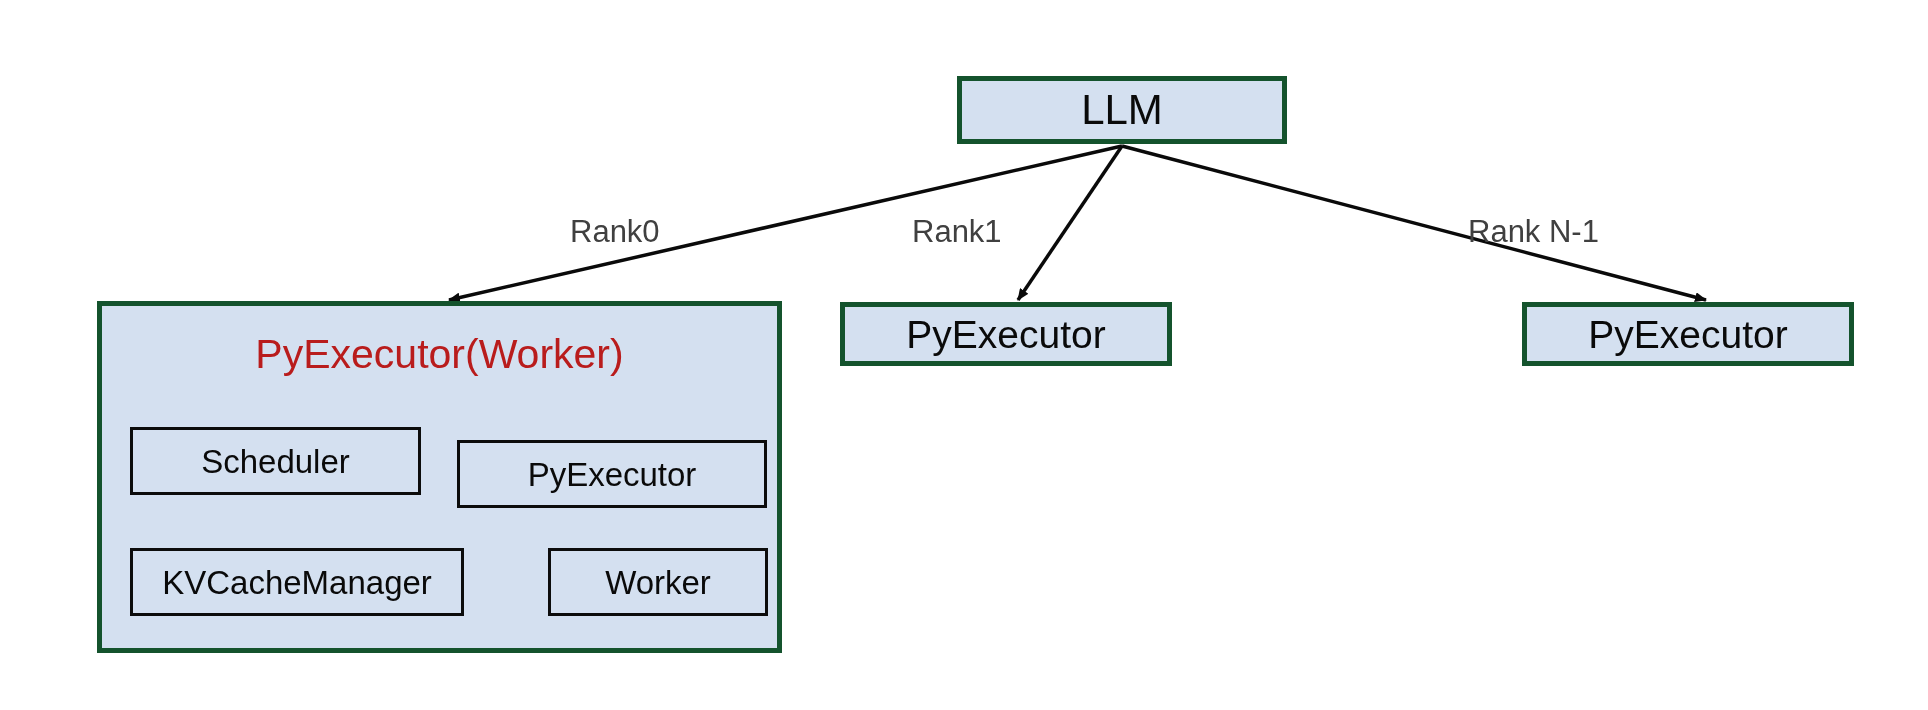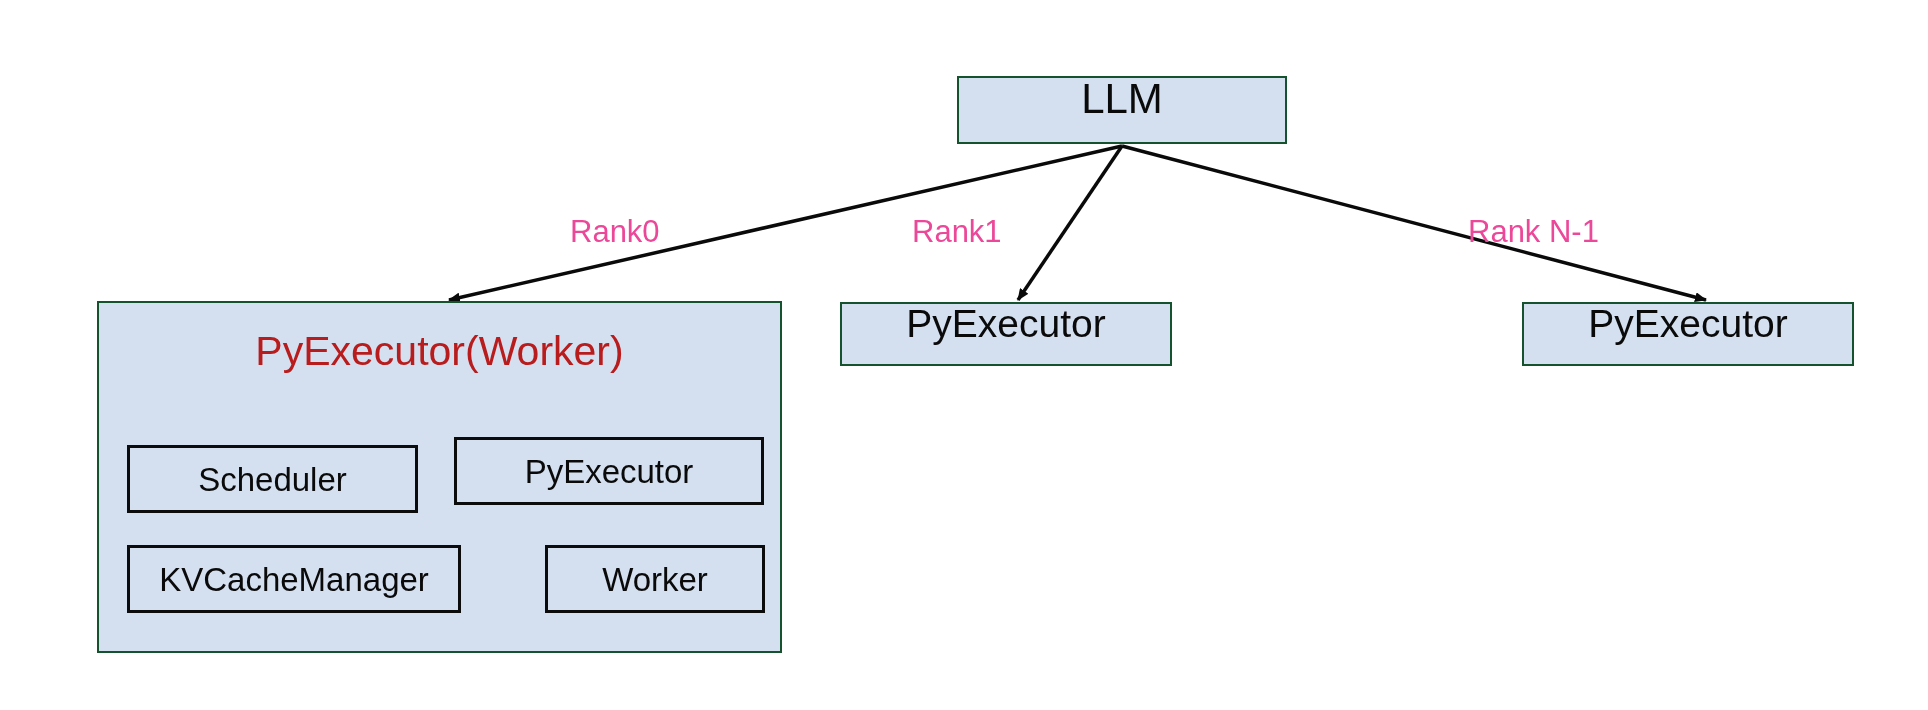--- a/index.html
+++ b/index.html
@@ -23,22 +23,23 @@
     left: 0;
     top: 0;
     width: 1928px;
     height: 710px;
     pointer-events: none;
   }
   .node {
     position: absolute;
     box-sizing: border-box;
     background: #d4e0f0;
-    border: 2px solid #14532d;
+    border: 5px solid #14532d;
     display: flex;
+    align-items: center;
     justify-content: center;
     color: #0a0a0a;
     font-family: "Liberation Sans", sans-serif;
     line-height: 1;
     white-space: nowrap;
   }
   .node-llm {
     left: 957px;
     top: 76px;
     width: 330px;
@@ -73,21 +74,21 @@
     background: #d4e0f0;
     border: 3px solid #0c0c0c;
     display: flex;
     align-items: center;
     justify-content: center;
     font-size: 33px;
     color: #0a0a0a;
     font-family: "Liberation Sans", sans-serif;
     white-space: nowrap;
   }
-  .sub-scheduler  { left: 28px;  top: 142px; width: 291px; height: 68px; }
+  .sub-scheduler  { left: 28px;  top: 121px; width: 291px; height: 68px; }
   .sub-modelengine{ left: 355px; top: 134px; width: 310px; height: 68px; }
   .sub-kvcache    { left: 28px;  top: 242px; width: 334px; height: 68px; }
   .sub-sampler    { left: 446px; top: 242px; width: 220px; height: 68px; }
 
   .node-exec1 {
     left: 840px;
     top: 302px;
     width: 332px;
     height: 64px;
     font-size: 39px;
@@ -96,21 +97,21 @@
     left: 1522px;
     top: 302px;
     width: 332px;
     height: 64px;
     font-size: 39px;
   }
   .edge-label {
     position: absolute;
     font-family: "Liberation Sans", sans-serif;
     font-size: 31px;
-    color: #ec4899;
+    color: #404040;
     background: transparent;
     white-space: nowrap;
     line-height: 1;
   }
   .label-rank0   { left: 570px;  top: 216px; }
   .label-rank1   { left: 912px;  top: 216px; }
   .label-rankn   { left: 1468px; top: 216px; }
 </style>
 </head>
 <body>

